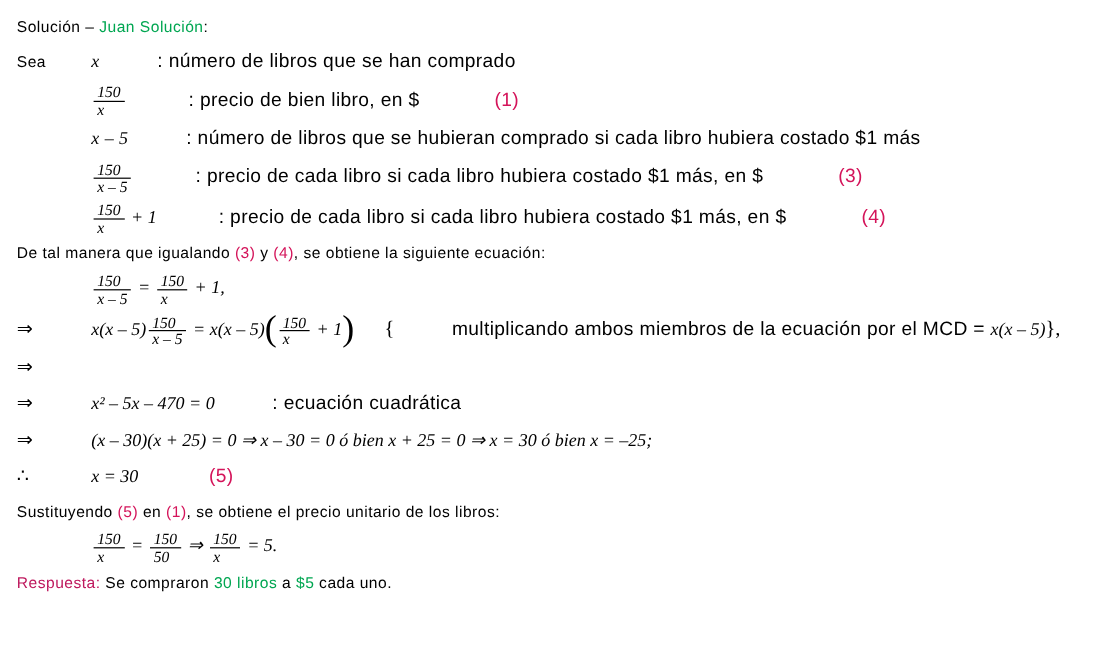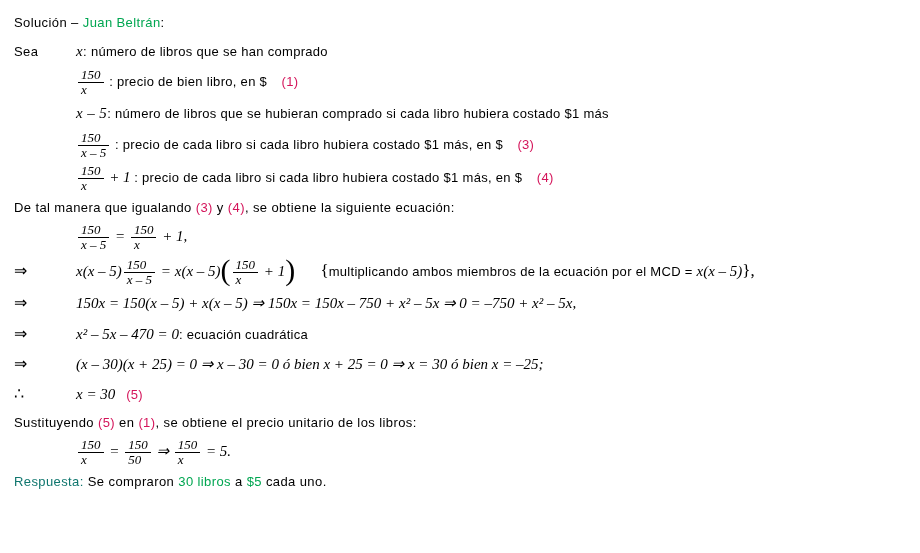--- a/index.html
+++ b/index.html
@@ -11,21 +11,21 @@
     background: #fff;
     width: 920px;
     box-sizing: border-box;
     line-height: 1.9;
   }
   .math { font-family: "Times New Roman", Times, serif; font-size: 15px; font-style: italic; }
   .mathrm { font-style: normal; }
   .line { margin: 1px 0; white-space: nowrap;}
   .indent1 { padding-left: 62px; }
   .green { color: #00a651; }
-  .blue  { color: #0f766e; }
+  .blue  { color: #be185d; }
   .red   { color: #d4145a; }
   .frac {
     display: inline-block;
     vertical-align: middle;
     text-align: left;
     font-family: "Times New Roman", Times, serif;
     font-style: normal;
     line-height: 1.05;
     margin: 2px 2px;
   }
@@ -37,28 +37,28 @@
     width:48px;
     font-family:"Times New Roman",serif;
     font-size:16px;
     font-style:normal;
     text-align:left;
   }
   .sea-x { display:inline-block; width:62px; }
   .row { display:flex; align-items:center; }
   .row .lead { width:62px; flex-shrink:0; }
   .row .body { flex:1; }
-  .txt { font-family: Verdana, Geneva, sans-serif; font-size:13px; font-style: normal; letter-spacing:0.3px;}
+  .txt { font-family: Verdana, Geneva, sans-serif; font-size:16px; font-style: normal; letter-spacing:0.3px;margin-left:48px;}
   .sp { letter-spacing:0.4px; }
 </style>
 </head>
 <body>
 
 <div class="line sp">
-  <span>Solución – </span><span class="green">Juan Beltrán</span><span>:</span>
+  <span>Solución – </span><span class="green">Juan Solución</span><span>:</span>
 </div>
 
 <div class="line sp">
   <span class="sea-x"><span>Sea</span></span><span class="math">x</span><span class="txt">:  número de libros que se han comprado</span>
 </div>
 
 <div class="line indent1">
   <span class="frac"><span class="num">150</span><span class="den">x</span></span>
   <span class="txt">:  precio de bien libro, en $</span>
   &nbsp;&nbsp;&nbsp;<span class="red txt">(1)</span>
@@ -92,21 +92,20 @@
   <div class="lead"><span class="arrow">⇒</span></div>
   <div class="body">
     <span class="math">x</span><span class="math mathrm" style="font-style:italic;">(x – 5)</span><span class="frac"><span class="num">150</span><span class="den">x – 5</span></span><span class="math"> = x</span><span class="math">(x – 5)</span><span class="bigparen">(</span><span class="frac"><span class="num">150</span><span class="den">x</span></span><span class="math"> + 1</span><span class="bigparen">)</span>
     &nbsp;&nbsp;&nbsp;&nbsp;&nbsp;
     <span class="math mathrm" style="font-size:17px;">{</span><span class="txt">multiplicando ambos miembros de la ecuación por el MCD = </span><span class="math">x(x – 5)</span><span class="math mathrm" style="font-size:17px;">},</span>
   </div>
 </div>
 
 <div class="row">
   <div class="lead"><span class="arrow">⇒</span></div>
-  <div class="body"><span class="math">150x = 150(x – 5) + x(x – 5)  ⇒  150x = 150x – 750 + x² – 5x  ⇒  0 = –750 + x² – 5x,</span></div>
 </div>
 
 <div class="row">
   <div class="lead"><span class="arrow">⇒</span></div>
   <div class="body"><span class="math">x² – 5x – 470 = 0</span><span class="txt">:  ecuación cuadrática</span></div>
 </div>
 
 <div class="row">
   <div class="lead"><span class="arrow">⇒</span></div>
   <div class="body"><span class="math">(x – 30)(x + 25) = 0  ⇒  x – 30 = 0   ó bien   x + 25 = 0  ⇒  x = 30   ó bien   x = –25;</span></div>

